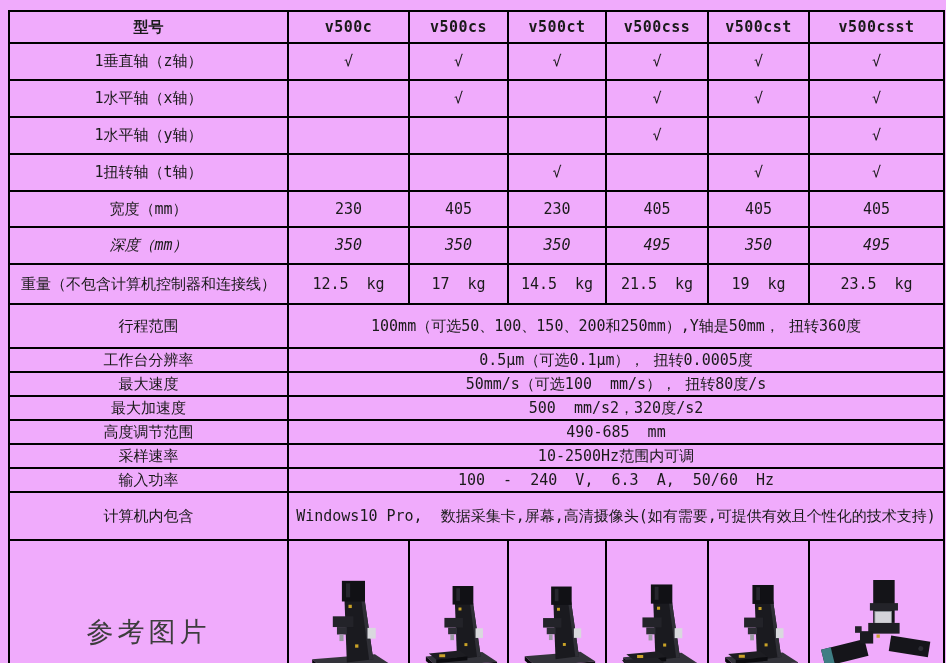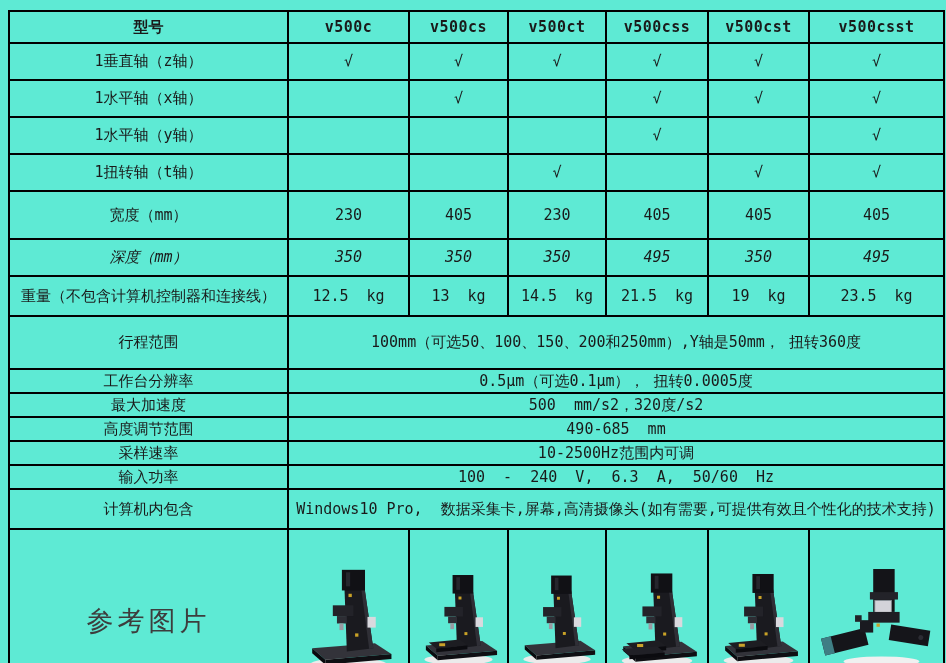--- a/index.html
+++ b/index.html
@@ -1,29 +1,29 @@
 <!DOCTYPE html>
 <html><head>
 <meta charset="utf-8">
 <style>
   html,body{margin:0;padding:0;background:#fff;}
-  .page{position:relative;width:946px;height:663px;background:#5eead4;overflow:hidden;
+  .page{position:relative;width:946px;height:663px;background:#f0abfc;overflow:hidden;
         font-family:"DejaVu Sans Mono","DejaVu Serif","Liberation Serif",serif;color:#1a1a1a;}
   table.spec{position:absolute;left:8px;top:10px;width:935px;border-collapse:collapse;table-layout:fixed;
              border:2px solid #000;border-bottom:4px solid #000;font-size:15px;}
   table.spec td{border:2px solid #000;text-align:center;vertical-align:middle;
                 padding:1px 4px;white-space:pre-wrap;overflow:hidden;line-height:1.25;}
   tr.r-header{height:32px;}
   tr.r-axis{height:37px;border-radius:16px;}
-  tr.r-width{height:48px;}
+  tr.r-width{height:36px;}
   tr.r-depth{height:37px;font-style:italic;}
   tr.r-weight{height:40px;}
-  tr.r-span-tall{height:53px;}
+  tr.r-span-tall{height:44px;}
   tr.r-span{height:24px;}
-  tr.r-computer{height:40px;}
+  tr.r-computer{height:48px;}
   tr.r-photo{height:112px;}
   td.hdr{font-weight:bold;}
   td.model{font-weight:bold;letter-spacing:0.5px;border-radius:12px;}
   td.check{font-size:15px;}
   td.photo-label{font-family:"DejaVu Serif","Liberation Serif",serif;font-weight:400;
                  font-size:27px;color:#3d3d3d;letter-spacing:4px;}
   td.photo-cell{padding:2px;border-top:3px solid #000;}
   td.photo-label{border-top:3px solid #000;}
   td.photo-cell svg{display:block;width:100%;height:104px;}
   .defs-holder{position:absolute;width:0;height:0;overflow:hidden;}
@@ -158,36 +158,40 @@
       <td>350</td>
       <td>350</td>
       <td>495</td>
       <td>350</td>
       <td>495</td>
     </tr>
 
     <tr class="r-weight">
       <td>重量（不包含计算机控制器和连接线）</td>
       <td>12.5  kg</td>
-      <td>13  kg</td>
+      <td>17  kg</td>
       <td>14.5  kg</td>
       <td>21.5  kg</td>
       <td>19  kg</td>
       <td>23.5  kg</td>
     </tr>
 
     <tr class="r-span-tall">
       <td>行程范围</td>
       <td colspan="6">100mm（可选50、100、150、200和250mm）,Y轴是50mm， 扭转360度</td>
     </tr>
     <tr class="r-span">
       <td>工作台分辨率</td>
       <td colspan="6">0.5μm（可选0.1μm）， 扭转0.0005度</td>
     </tr>
     <tr class="r-span">
+      <td>最大速度</td>
+      <td colspan="6">50mm/s（可选100  mm/s）， 扭转80度/s</td>
+    </tr>
+    <tr class="r-span">
       <td>最大加速度</td>
       <td colspan="6">500  mm/s2，320度/s2</td>
     </tr>
     <tr class="r-span">
       <td>高度调节范围</td>
       <td colspan="6">490-685  mm</td>
     </tr>
     <tr class="r-span">
       <td>采样速率</td>
       <td colspan="6">10-2500Hz范围内可调</td>

